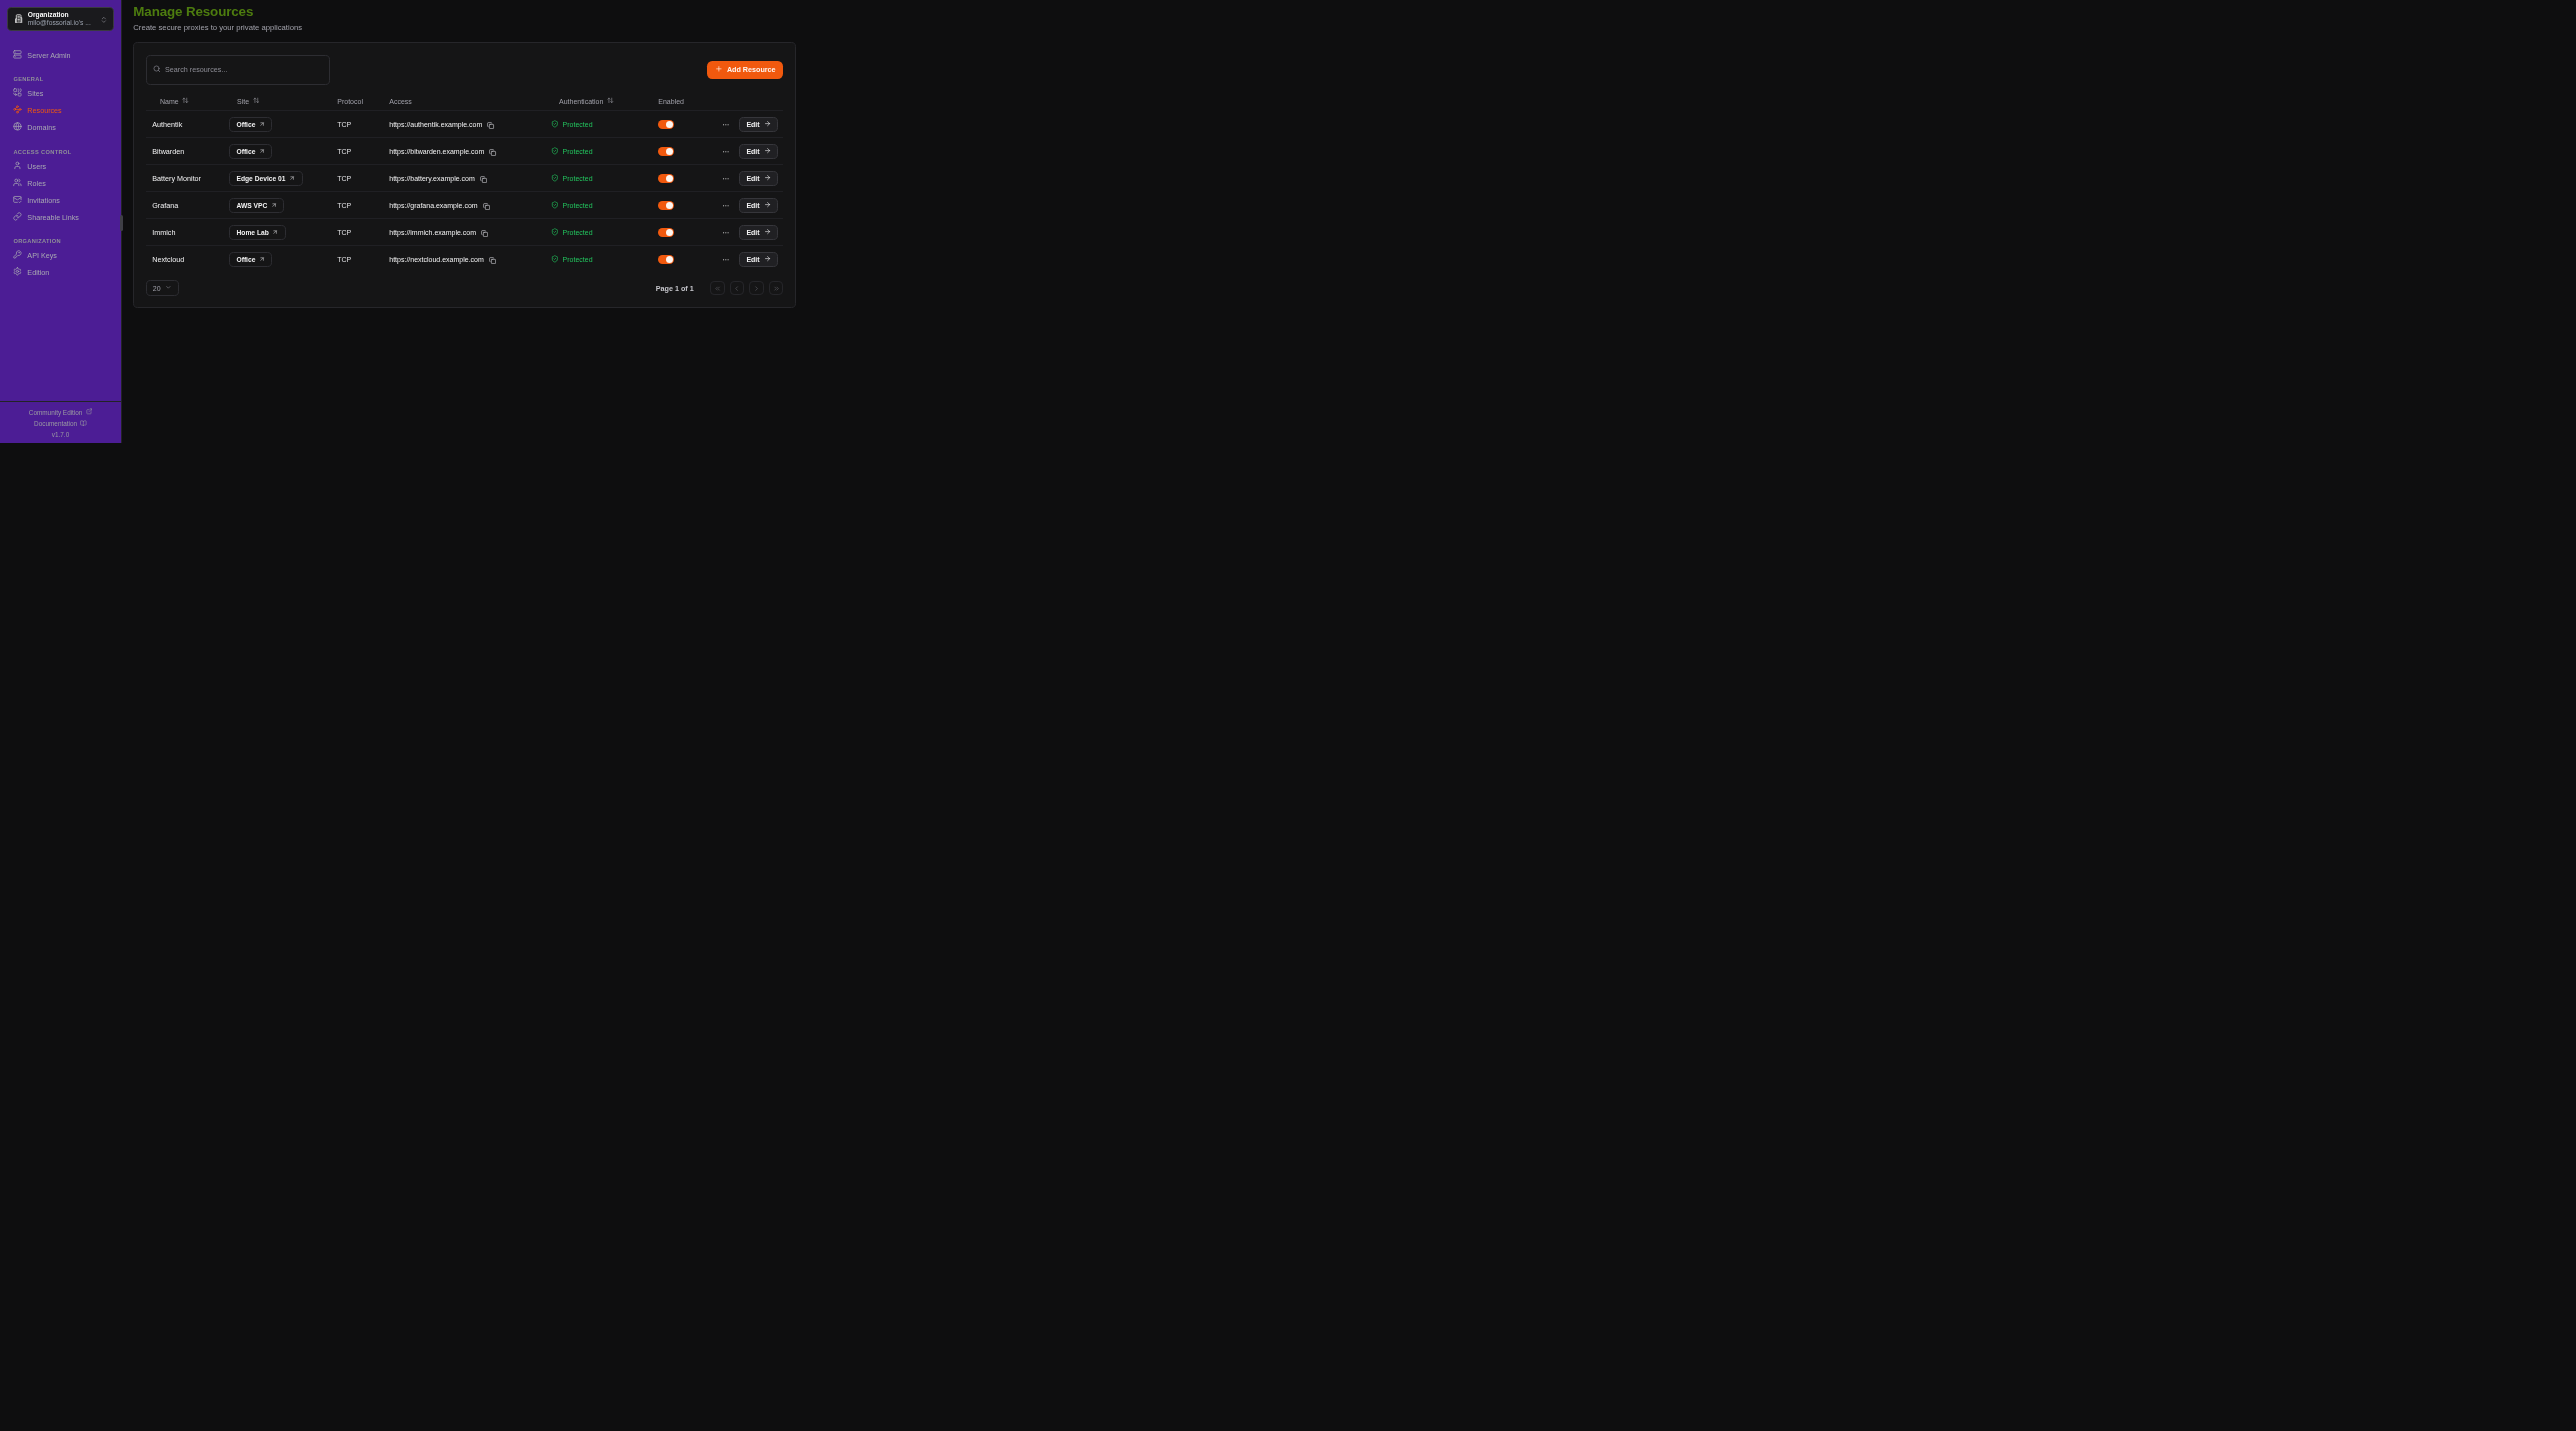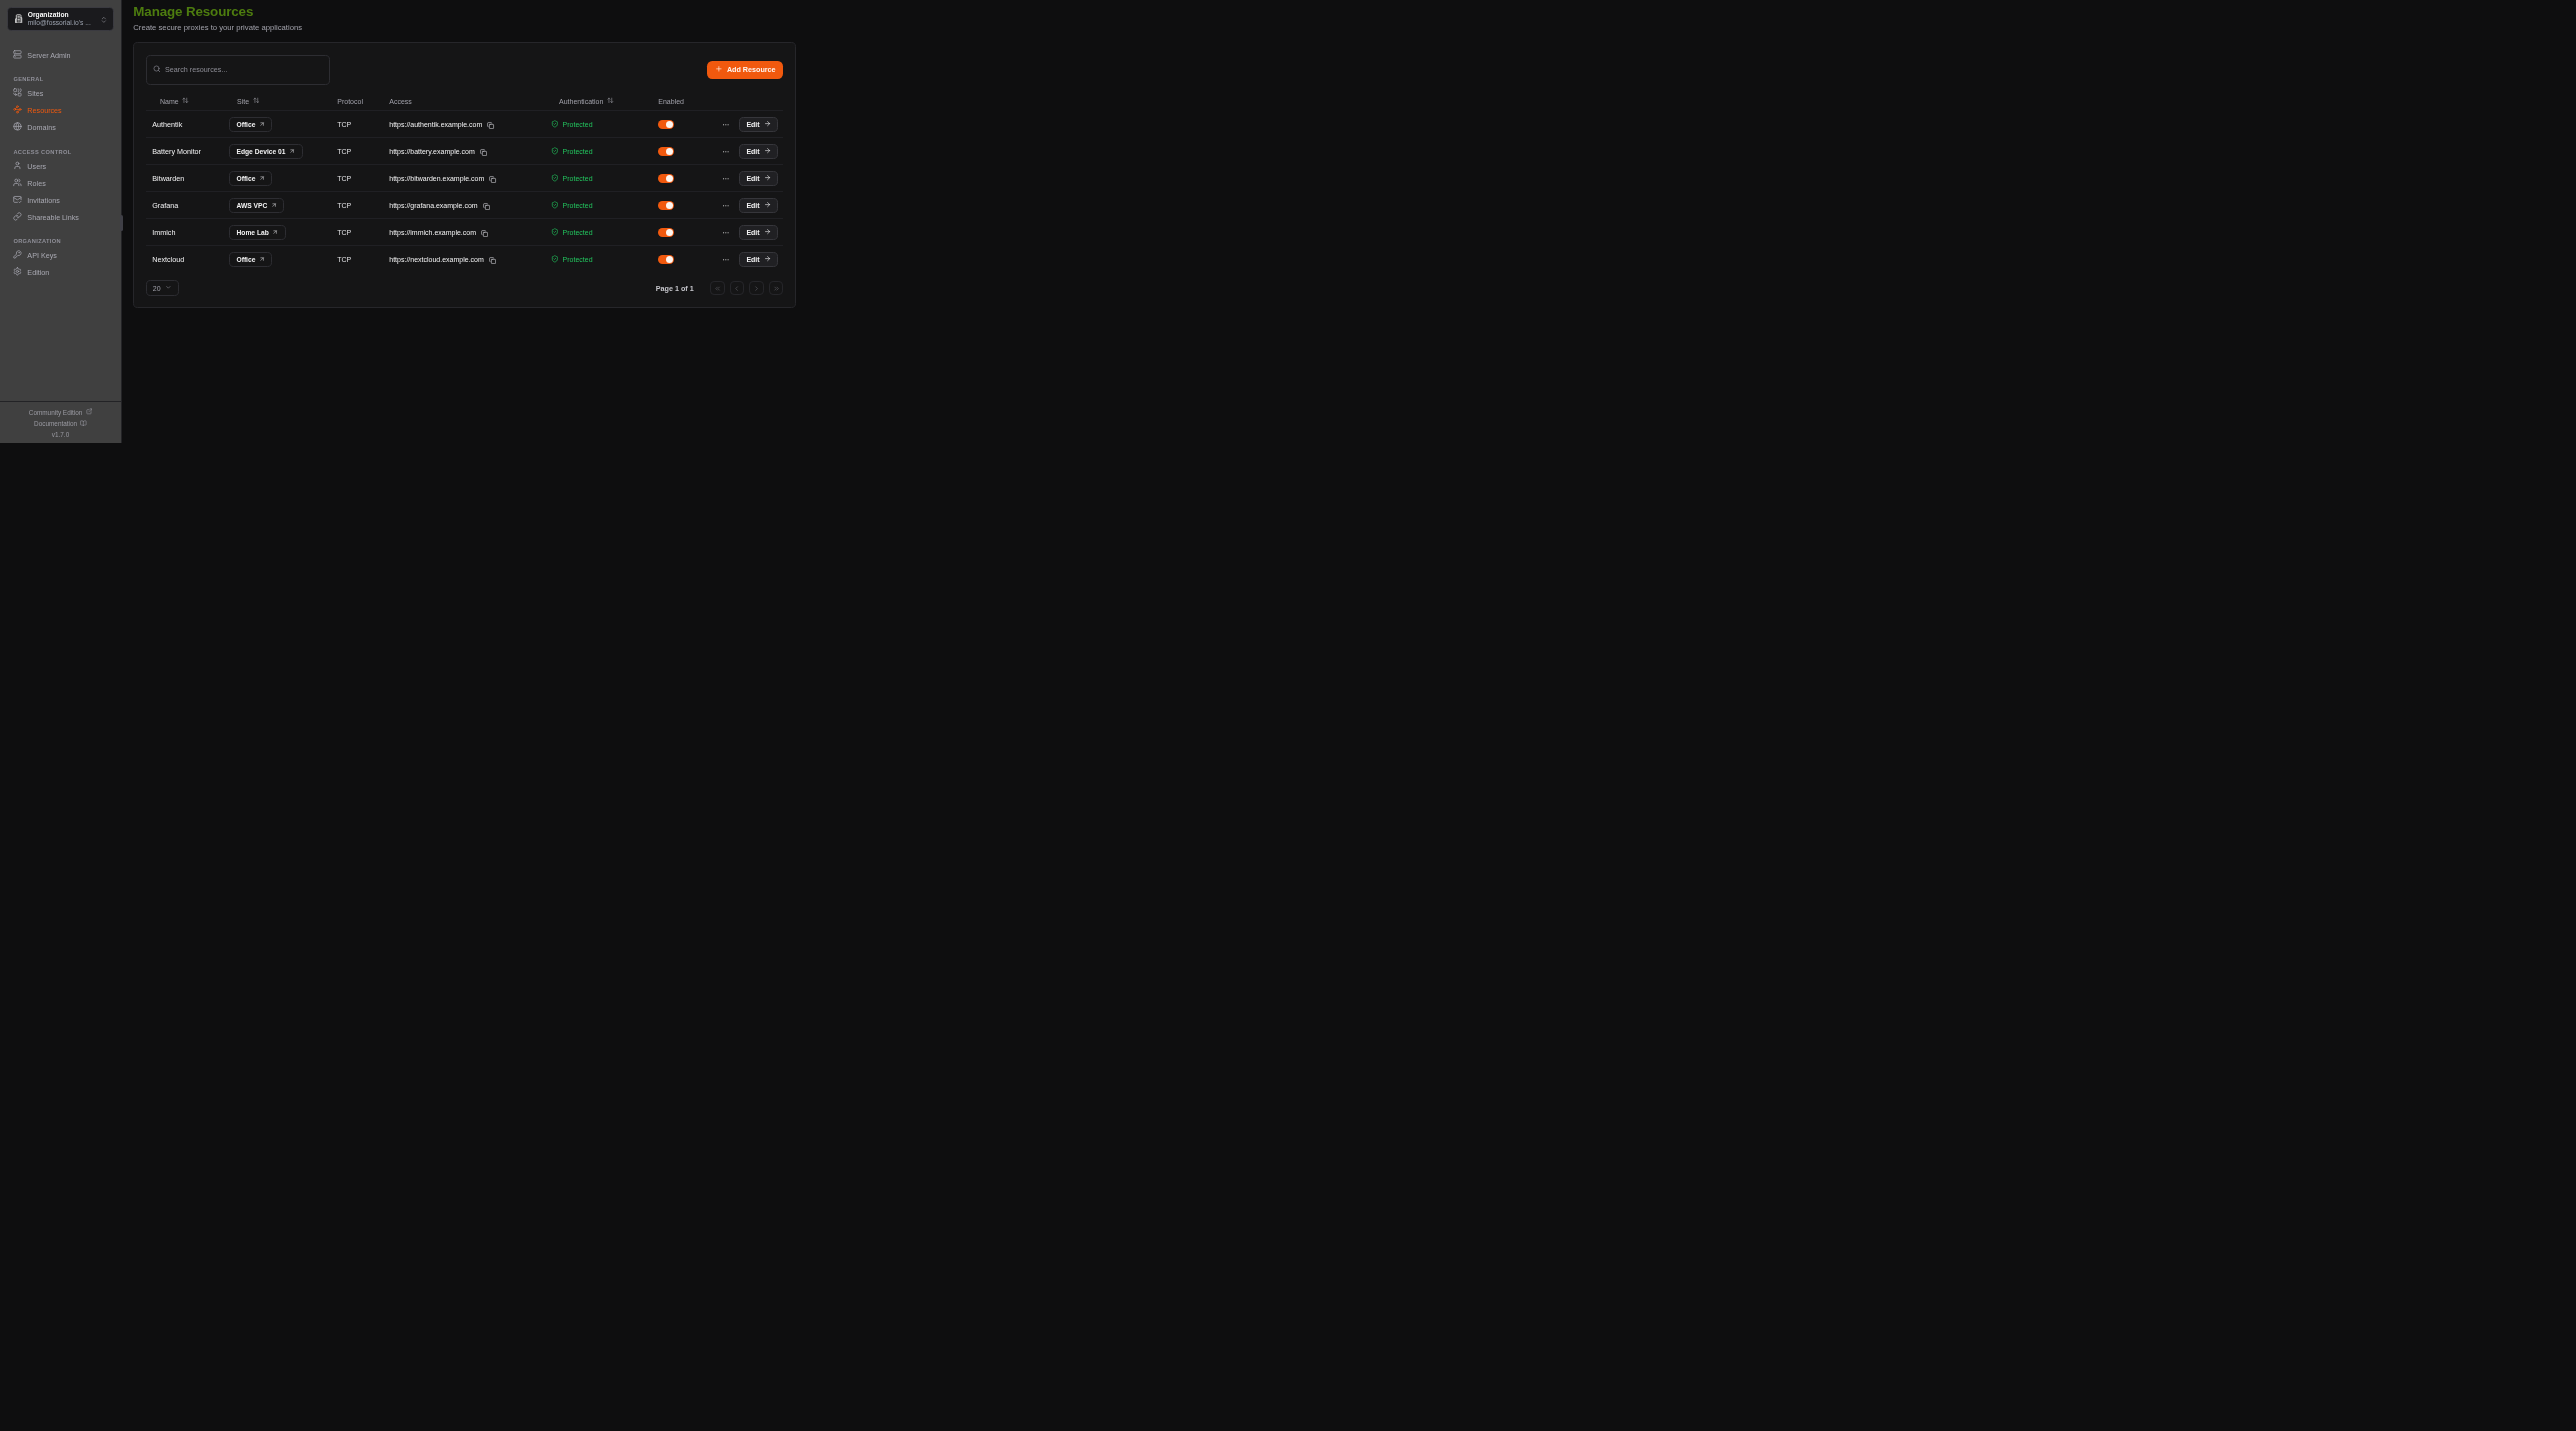--- a/index.html
+++ b/index.html
@@ -9,21 +9,21 @@
     color:#f4f4f5;
     font-family:"Liberation Sans", sans-serif;
     overflow:hidden;
   }
   .app { display:flex; width:808px; height:443px; }
 
   
   .sidebar {
     position:relative;
     width:122px; height:100%;
-    background:#404040;
+    background:#4c1d95;
     border-right:0.5px solid #232326;
     display:flex; flex-direction:column;
     flex-shrink:0;
   }
   .org-box {
     margin:6.7px; height:24px;
     background:#1a1a1d;
     border:0.5px solid #3a3a40;
     border-radius:4.6px;
     display:flex; align-items:center;
@@ -447,33 +447,33 @@
         <span class="edit-label">Edit</span>
         <span><svg viewBox="0 0 24 24" fill="none" stroke="currentColor" stroke-width="2" stroke-linecap="round" stroke-linejoin="round">
                         <path d="M5 12h14"></path>
                         <path d="m12 5 7 7-7 7"></path>
                       </svg></span>
       </button>
     </div>
   </div>
 
   <div class="trow">
-    <div class="cell cell-name">Battery Monitor</div>
+    <div class="cell cell-name">Bitwarden</div>
     <div class="cell">
       <button class="site-badge">
-        <span class="site-label">Edge Device 01</span>
+        <span class="site-label">Office</span>
         <span><svg viewBox="0 0 24 24" fill="none" stroke="currentColor" stroke-width="2" stroke-linecap="round" stroke-linejoin="round">
                         <path d="M7 7h10v10"></path>
                         <path d="M7 17 17 7"></path>
                       </svg></span>
       </button>
     </div>
     <div class="cell cell-protocol">TCP</div>
     <div class="cell cell-access">
-      <span class="access-url">https://battery.example.com</span>
+      <span class="access-url">https://bitwarden.example.com</span>
       <button class="copy-btn">
         <span><svg viewBox="0 0 24 24" fill="none" stroke="currentColor" stroke-width="2" stroke-linecap="round" stroke-linejoin="round">
                         <rect width="14" height="14" x="8" y="8" rx="2" ry="2"></rect>
                         <path d="M4 16c-1.1 0-2-.9-2-2V4c0-1.1.9-2 2-2h10c1.1 0 2 .9 2 2"></path>
                       </svg></span>
       </button>
     </div>
     <div class="cell">
       <span class="auth-status">
         <span><svg viewBox="0 0 24 24" fill="none" stroke="currentColor" stroke-width="2" stroke-linecap="round" stroke-linejoin="round">
@@ -500,33 +500,33 @@
         <span class="edit-label">Edit</span>
         <span><svg viewBox="0 0 24 24" fill="none" stroke="currentColor" stroke-width="2" stroke-linecap="round" stroke-linejoin="round">
                         <path d="M5 12h14"></path>
                         <path d="m12 5 7 7-7 7"></path>
                       </svg></span>
       </button>
     </div>
   </div>
 
   <div class="trow">
-    <div class="cell cell-name">Bitwarden</div>
+    <div class="cell cell-name">Battery Monitor</div>
     <div class="cell">
       <button class="site-badge">
-        <span class="site-label">Office</span>
+        <span class="site-label">Edge Device 01</span>
         <span><svg viewBox="0 0 24 24" fill="none" stroke="currentColor" stroke-width="2" stroke-linecap="round" stroke-linejoin="round">
                         <path d="M7 7h10v10"></path>
                         <path d="M7 17 17 7"></path>
                       </svg></span>
       </button>
     </div>
     <div class="cell cell-protocol">TCP</div>
     <div class="cell cell-access">
-      <span class="access-url">https://bitwarden.example.com</span>
+      <span class="access-url">https://battery.example.com</span>
       <button class="copy-btn">
         <span><svg viewBox="0 0 24 24" fill="none" stroke="currentColor" stroke-width="2" stroke-linecap="round" stroke-linejoin="round">
                         <rect width="14" height="14" x="8" y="8" rx="2" ry="2"></rect>
                         <path d="M4 16c-1.1 0-2-.9-2-2V4c0-1.1.9-2 2-2h10c1.1 0 2 .9 2 2"></path>
                       </svg></span>
       </button>
     </div>
     <div class="cell">
       <span class="auth-status">
         <span><svg viewBox="0 0 24 24" fill="none" stroke="currentColor" stroke-width="2" stroke-linecap="round" stroke-linejoin="round">

